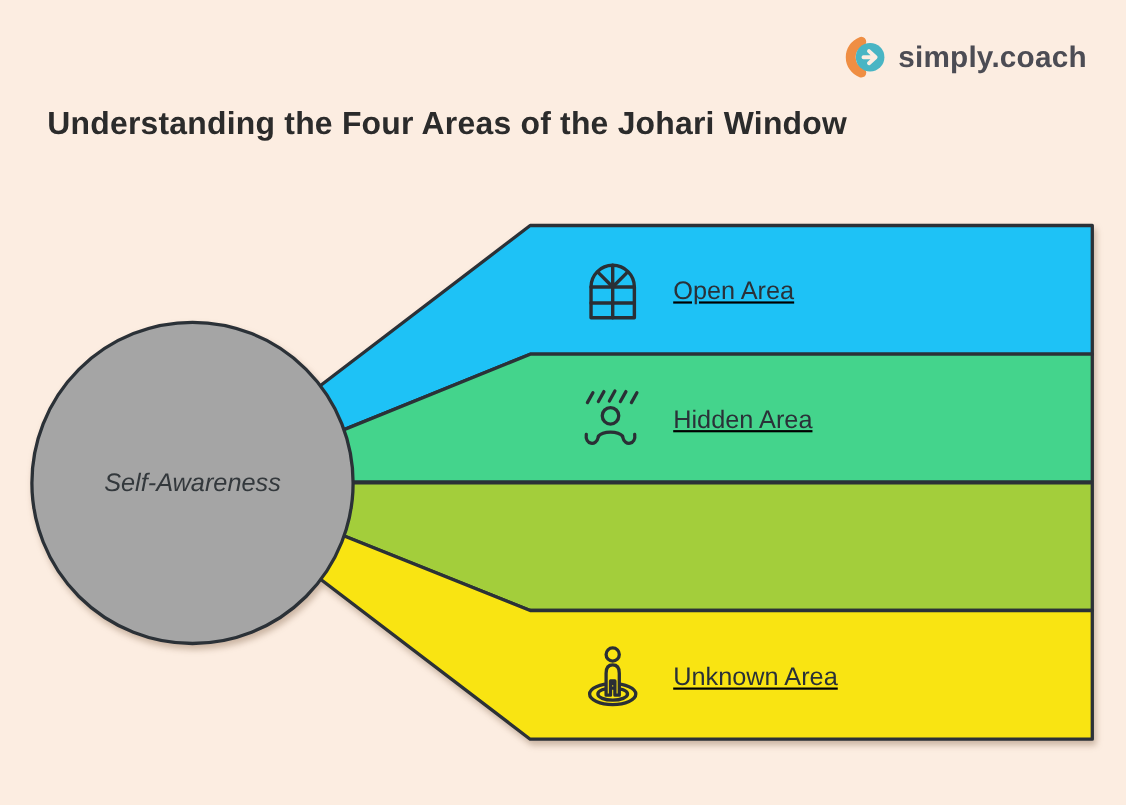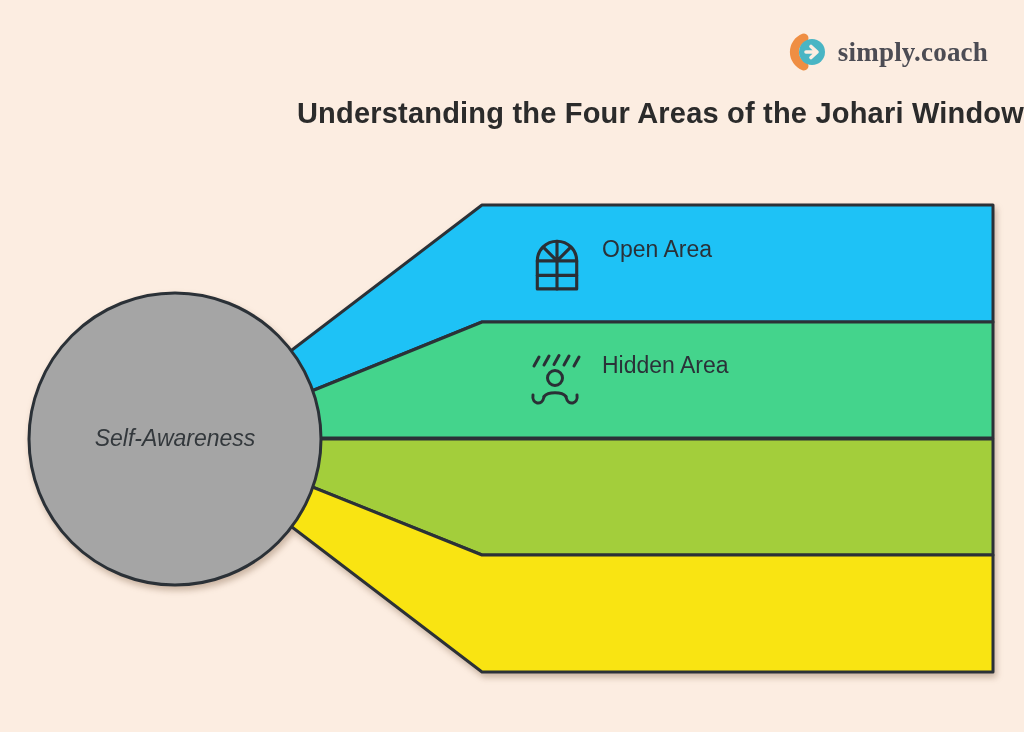--- a/index.html
+++ b/index.html
@@ -14,52 +14,53 @@
   
   .logo {
     position: absolute;
     top: 29px; right: 36px;
     display: flex; align-items: center; gap: 8px;
   }
   .logo-mark { width: 46px; height: 46px; }
   .logo-text {
     font-size: 27px; font-weight: 600; color: #4C4C54;
     letter-spacing: 0.2px;
-    font-family: Liberation Serif, serif;
   }
 
   
   .title {
     position: absolute;
     top: 97px; left: 0; width: 1024px;
-    text-align: right;
+    text-align: left;
     font-size: 29px; font-weight: bold; color: #2B2B2B;
     letter-spacing: 0.2px;
+    padding-left: 43px;
   }
 
   
   .diagram {
     position: absolute; top: 0; left: 0;
     width: 1024px; height: 732px;
     filter: drop-shadow(2px 4px 3px rgba(110, 75, 45, 0.35));
   }
   .diagram .shape { stroke: #2B3137; stroke-width: 3; stroke-linejoin: round; }
 
   .circle-label {
     position: absolute;
     left: 45px; top: 425px; width: 260px;
     text-align: center;
     font-size: 23px; color: #33383C; font-style: italic;
   }
 
   
   .band-row {
     position: absolute; left: 528px;
-    display: flex; gap: 16px;
+    display: flex; align-items: center; gap: 26px;
     transform: translateY(-50%);
+    text-decoration: underline;
   }
   .band-row .icon-box { width: 58px; display: flex; justify-content: center; }
   .band-row .icon { stroke: #2A2F35; stroke-width: 3; fill: none;
                     stroke-linecap: round; stroke-linejoin: round; }
   .band-label { font-size: 23px; color: #2A3138; }
 
   .row-open    { top: 264px; }
   .row-blind   { top: 381px; }
   .row-hidden  { top: 497px; }
   .row-unknown { top: 615px; }
@@ -108,14 +109,25 @@
         <circle cx="27" cy="26" r="7.5"></circle>
         <path d="M5 43 C3.5 52 14 54.5 16 45"></path>
         <path d="M16 44.5 C20 39.5 34 39.5 38 44.5"></path>
         <path d="M38 45 C40 54.5 50.5 52 49 43"></path>
       </svg>
     </span>
     <span class="band-label">Hidden Area</span>
   </div>
 
 
+  <div class="band-row row-unknown">
+    <span class="icon-box">
+      <svg class="icon" width="58" height="60" viewBox="0 0 58 60">
+        <ellipse cx="29" cy="46" rx="21" ry="9.5"></ellipse>
+        <ellipse cx="29" cy="46" rx="13.5" ry="5.5"></ellipse>
+        <path d="M23 47 V27 Q23 19.5 29 19.5 Q35 19.5 35 27 V47 H31 V34 H27 V47 Z" fill="#F9E412"></path>
+        <circle cx="29" cy="10" r="6" fill="#F9E412"></circle>
+      </svg>
+    </span>
+    <span class="band-label">Unknown Area</span>
+  </div>
 
 </div>
 
 </body></html>

